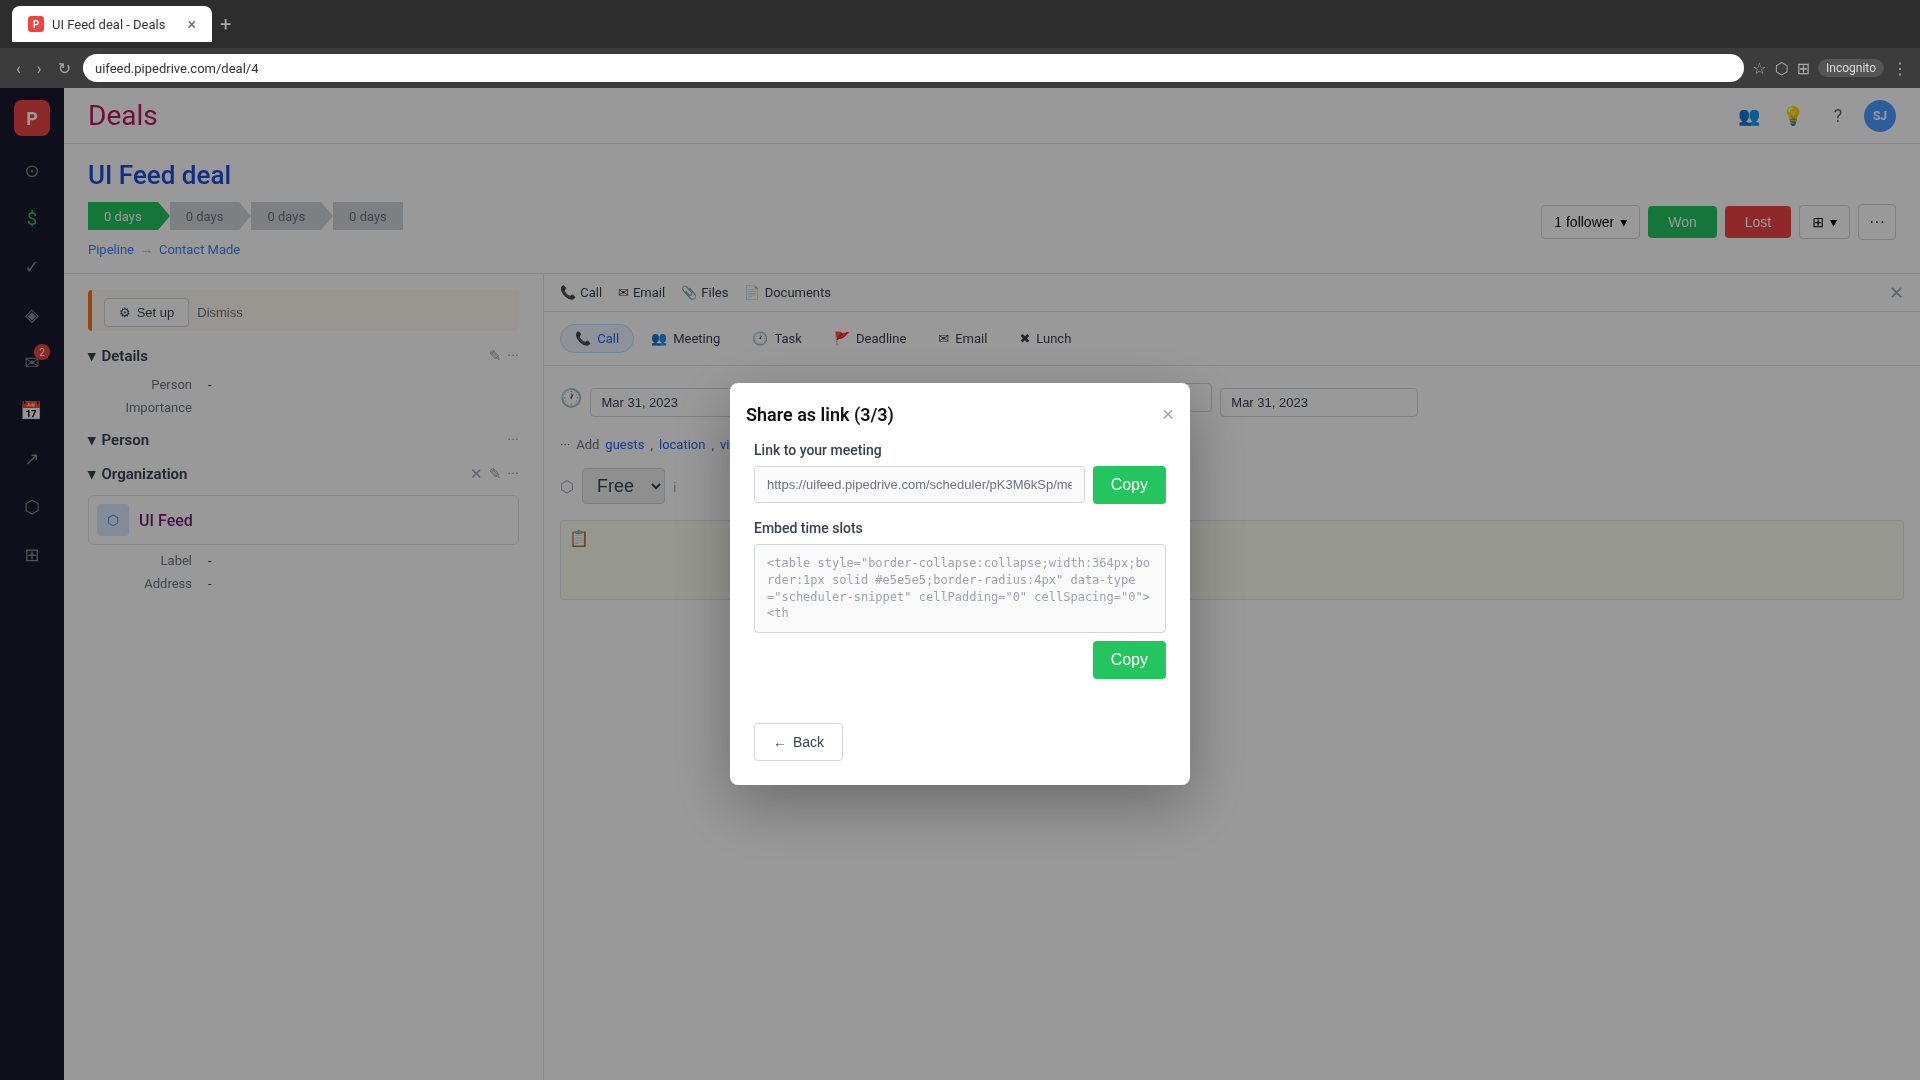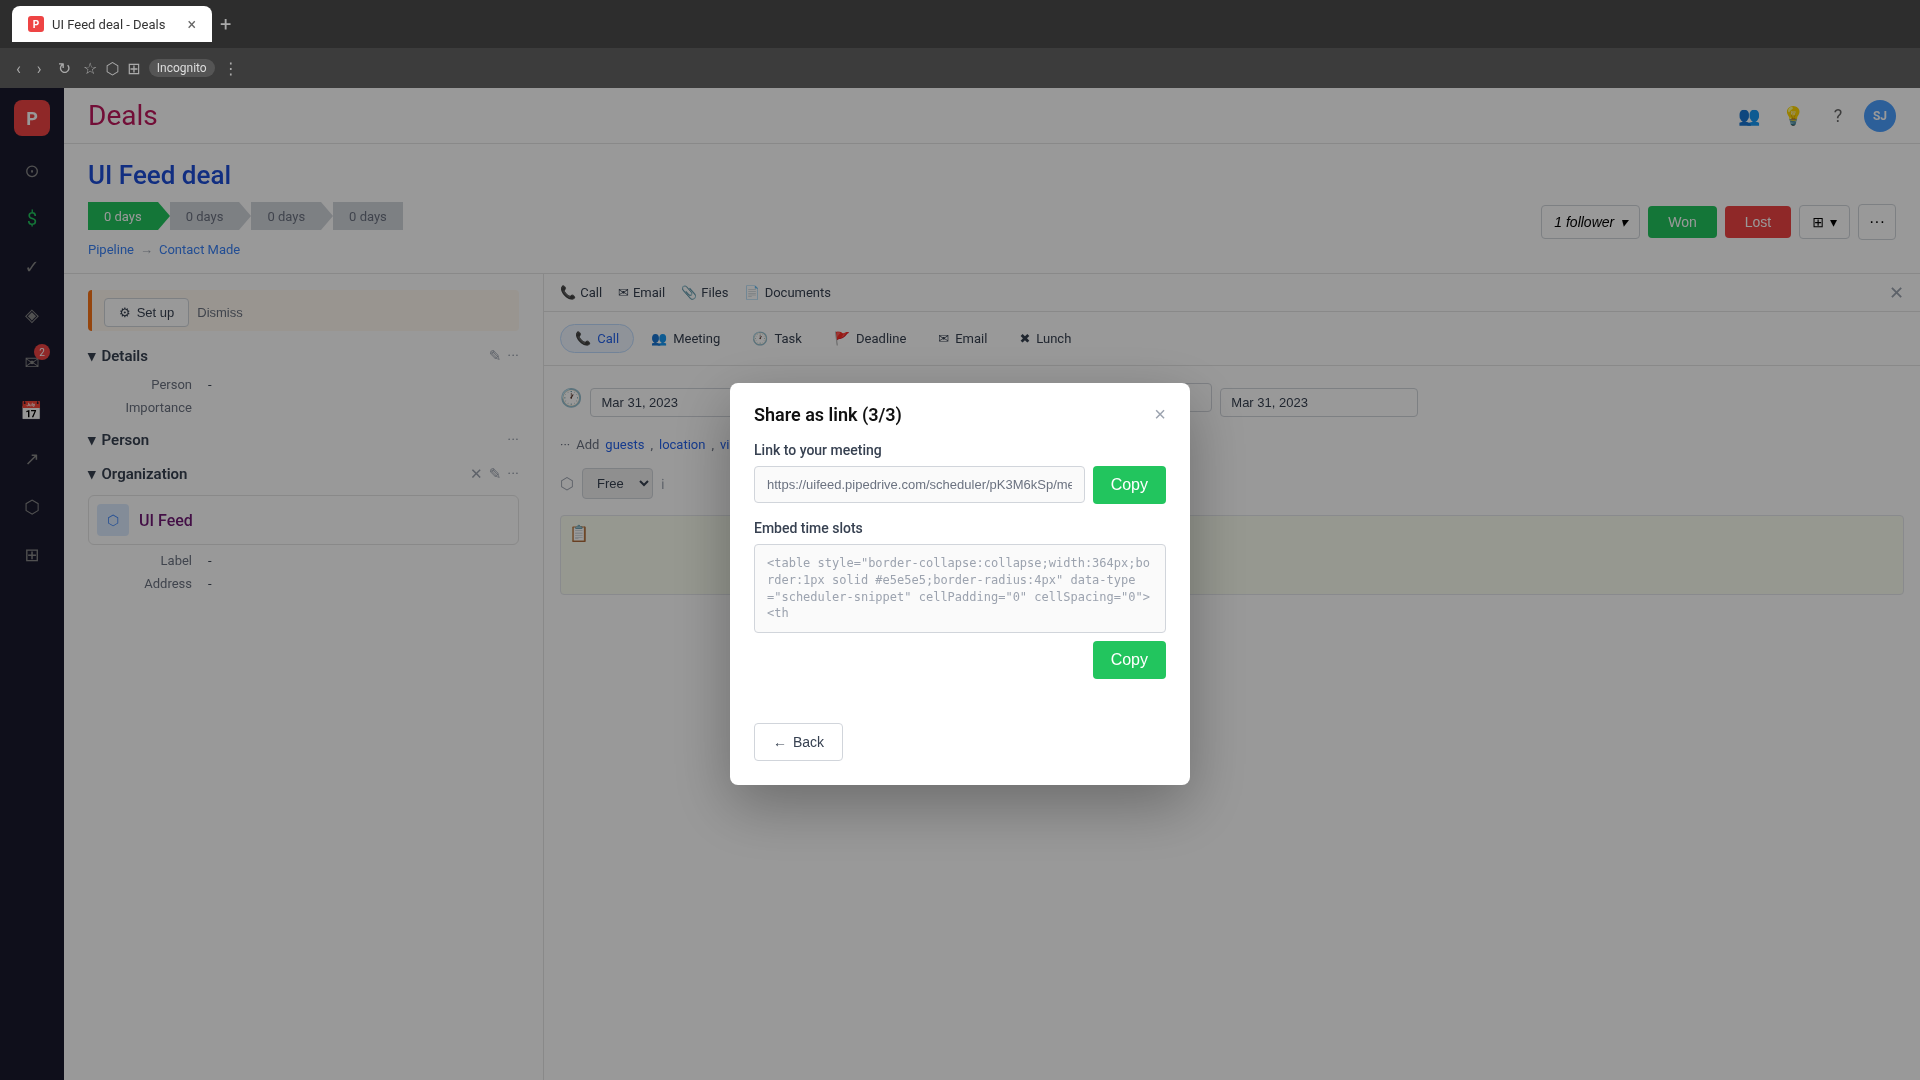--- a/index.html
+++ b/index.html
@@ -42,21 +42,21 @@
     .deal-header { background: #fff; border-bottom: 1px solid #e5e5e5; padding: 16px 24px; }
     .deal-title { font-size: 26px; color: #1d4ed8; font-weight: 500; margin-bottom: 12px; }
     .deal-stage-bar { display: flex; align-items: center; margin-bottom: 12px; }
     .stage-item { height: 28px; display: flex; align-items: center; padding: 0 16px; font-size: 13px; color: white; position: relative; }
     .stage-arrow { width: 0; height: 0; border-top: 14px solid transparent; border-bottom: 14px solid transparent; }
     .stage-arrow-green { border-left: 12px solid #22c55e; }
     .stage-arrow-gray { border-left: 12px solid #d1d5db; }
     .deal-actions { display: flex; align-items: center; gap: 8px; }
     .btn-won { background: #22c55e; color: white; border: none; padding: 8px 20px; border-radius: 4px; font-size: 14px; font-weight: 500; cursor: pointer; }
     .btn-lost { background: #ef4444; color: white; border: none; padding: 8px 20px; border-radius: 4px; font-size: 14px; font-weight: 500; cursor: pointer; }
-    .btn-follower { background: #fff; border: 1px solid #d1d5db; padding: 8px 12px; border-radius: 4px; font-size: 14px; cursor: pointer; display: flex; align-items: center; gap: 6px; font-style: italic; }
+    .btn-follower { background: #fff; border: 1px solid #d1d5db; padding: 8px 12px; border-radius: 4px; font-size: 14px; cursor: pointer; display: flex; align-items: center; gap: 6px; }
     .btn-grid { background: #fff; border: 1px solid #d1d5db; padding: 8px 12px; border-radius: 4px; font-size: 14px; cursor: pointer; display: flex; align-items: center; gap: 6px; }
     .btn-more { background: #fff; border: 1px solid #d1d5db; padding: 8px 10px; border-radius: 4px; font-size: 16px; cursor: pointer; }
     .breadcrumb { display: flex; align-items: center; gap: 6px; font-size: 13px; color: #6b7280; }
     .breadcrumb-link { color: #3b82f6; text-decoration: none; cursor: pointer; }
     .breadcrumb-arrow { color: #9ca3af; }
 
     
     .deal-body { display: flex; height: calc(100% - 180px); }
 
     
@@ -80,28 +80,28 @@
     .tab-btn { padding: 6px 14px; border-radius: 20px; font-size: 13px; cursor: pointer; border: 1px solid transparent; display: flex; align-items: center; gap: 6px; color: #374151; }
     .tab-btn.active { background: #eff6ff; border-color: #bfdbfe; color: #2563eb; }
     .close-panel { color: #9ca3af; font-size: 18px; cursor: pointer; margin-left: auto; }
     .date-time-row { display: flex; align-items: center; gap: 8px; padding: 12px 16px; }
     .date-input { border: 1px solid #d1d5db; border-radius: 4px; padding: 6px 10px; font-size: 13px; color: #374151; cursor: pointer; margin-top: 10px; }
     .time-input { border: 1px solid #d1d5db; border-radius: 4px; padding: 6px 10px; font-size: 13px; color: #6b7280; cursor: pointer; }
     .time-sep { color: #6b7280; font-size: 14px; }
     .add-guests-row { padding: 8px 16px; font-size: 13px; color: #6b7280; display: flex; gap: 6px; }
     .add-guests-link { color: #2563eb; cursor: pointer; text-decoration: none; }
     .free-row { display: flex; align-items: center; gap: 8px; padding: 8px 16px; }
-    .free-select { border: 1px solid #d1d5db; border-radius: 4px; padding: 6px 10px; font-size: 13px; color: #374151; cursor: pointer; }
+    .free-select { border: 1px solid #d1d5db; border-radius: 4px; padding: 6px 10px; font-size: 18px; color: #374151; cursor: pointer; }
     .info-icon { color: #9ca3af; font-size: 14px; cursor: pointer; }
     .note-area { margin: 8px 16px; background: #fafdf0; border: 1px solid #e5e7eb; border-radius: 4px; min-height: 80px; padding: 8px; }
 
     
     .modal-overlay { position: fixed; top: 88px; left: 0; right: 0; bottom: 0; background: rgba(0,0,0,0.4); display: flex; align-items: center; justify-content: center; z-index: 1000; }
     .modal { background: white; border-radius: 8px; width: 460px; padding: 0; box-shadow: 0 20px 60px rgba(0,0,0,0.3); }
-    .modal-header { display: flex; align-items: center; justify-content: space-between; padding: 20px 24px 16px; }
+    .modal-header { display: flex; align-items: center; justify-content: space-between; padding: 20px 16px 16px; }
     .modal-title { font-size: 18px; font-weight: 600; color: #111; }
     .modal-close { color: #9ca3af; font-size: 20px; cursor: pointer; border: none; background: none; }
     .modal-body { padding: 0 24px 24px; }
     .modal-section-label { font-size: 14px; color: #374151; margin-bottom: 8px; font-weight: 500; }
     .modal-input-row { display: flex; align-items: center; gap: 8px; margin-bottom: 16px; }
     .modal-input { flex: 1; border: 1px solid #d1d5db; border-radius: 4px; padding: 10px 12px; font-size: 13px; color: #6b7280; background: #fafafa; }
     .btn-copy { background: #22c55e; color: white; border: none; padding: 10px 18px; border-radius: 4px; font-size: 16px; font-weight: 500; cursor: pointer; white-space: nowrap; }
     .modal-embed-area { border: 1px solid #d1d5db; border-radius: 4px; padding: 10px 12px; font-size: 12px; color: #9ca3af; background: #fafafa; min-height: 70px; font-family: monospace; line-height: 1.4; margin-bottom: 8px; word-break: break-all; overflow: hidden; }
     .modal-copy-row { display: flex; justify-content: flex-end; margin-bottom: 20px; }
     .modal-footer { padding: 0 24px 24px; }
@@ -119,20 +119,23 @@
     <div class="browser-tab-icon">P</div>
     <span>UI Feed deal - Deals</span>
     <span class="tab-close">×</span>
   </div>
   <span class="new-tab-btn">+</span>
 </div>
 <div class="browser-nav">
   <span class="nav-btn">‹</span>
   <span class="nav-btn">›</span>
   <span class="nav-btn">↻</span>
+  <div class="address-bar">
+    <span>uifeed.pipedrive.com/deal/4</span>
+  </div>
   <div class="nav-actions">
     <span class="nav-action-btn">☆</span>
     <span class="nav-action-btn">⬡</span>
     <span class="nav-action-btn">⊞</span>
     <div class="incognito-badge">Incognito</div>
     <span class="nav-action-btn">⋮</span>
   </div>
 </div>
 
 <div class="app-layout">

